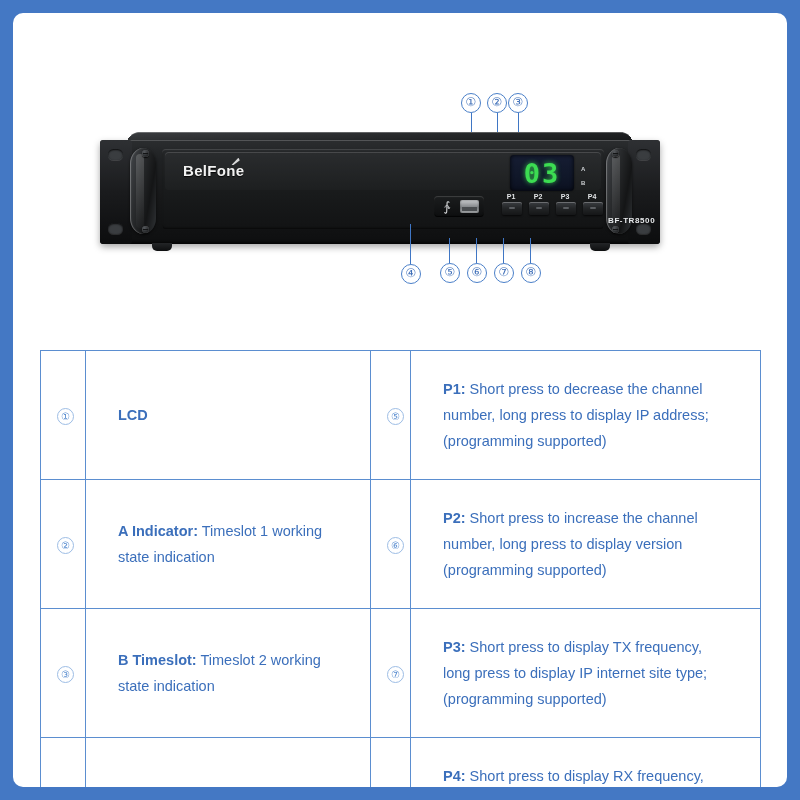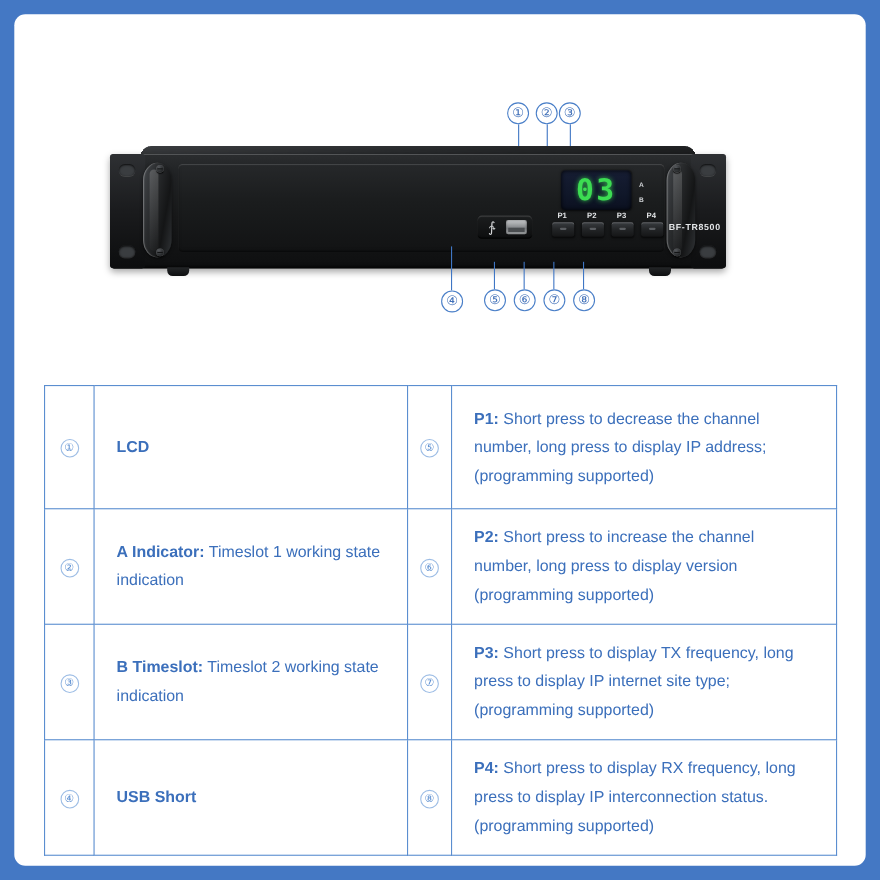--- a/index.html
+++ b/index.html
@@ -243,21 +243,21 @@
   .pbtn::after {
     content:"";
     position:absolute; left:7px; top:5px;
     width:6px; height:2px; border-radius:1px;
     background:#5b5e62;
   }
 
   
   .model {
     position: absolute;
-    left: 508px; top: 76px;
+    left: 508px; top: 90px;
     color: #e6e8ea;
     font-size: 8px;
     font-weight: bold;
     letter-spacing: .6px;
     font-family: "Liberation Sans", sans-serif;
   }
 
   
   .callout-num {
     position: absolute;
@@ -280,21 +280,21 @@
   #table {
     position: absolute;
     left: 27px; top: 337px;
     width: 720px;
     border-collapse: collapse;
     table-layout: fixed;
   }
   #table td {
     border: 1.2px solid #5b8ed0;
     vertical-align: middle;
-    padding: 4px;
+    padding: 16px;
   }
   .col-num { width: 45px; text-align: center; }
   .col-txt-l { width: 285px; }
   .col-num2 { width: 40px; text-align: center; }
   .col-txt-r { width: 350px; }
 
   .cellnum {
     display: inline-block;
     width: 17px; height: 17px;
     border-radius: 50%;
@@ -350,20 +350,24 @@
 
         <div class="screw" style="left:42px; top:24px;"></div>
         <div class="screw" style="left:42px; top:100px;"></div>
         <div class="screw" style="left:512px; top:24px;"></div>
         <div class="screw" style="left:512px; top:100px;"></div>
 
         <div class="foot" style="left:52px; top:117px;"></div>
         <div class="foot" style="left:490px; top:117px;"></div>
 
         <div class="panel">
+          <div class="panel-upper">
+            <span class="logo">BelFone</span>
+            <span class="logo-mark"></span>
+          </div>
 
           <div class="usb-bezel">
             <span class="usb-sym">∱</span>
             <span class="usb-port"></span>
           </div>
 
           <div class="lcd">
             <div class="lcd-digits">03</div>
           </div>
           <span class="ind a">A</span>

